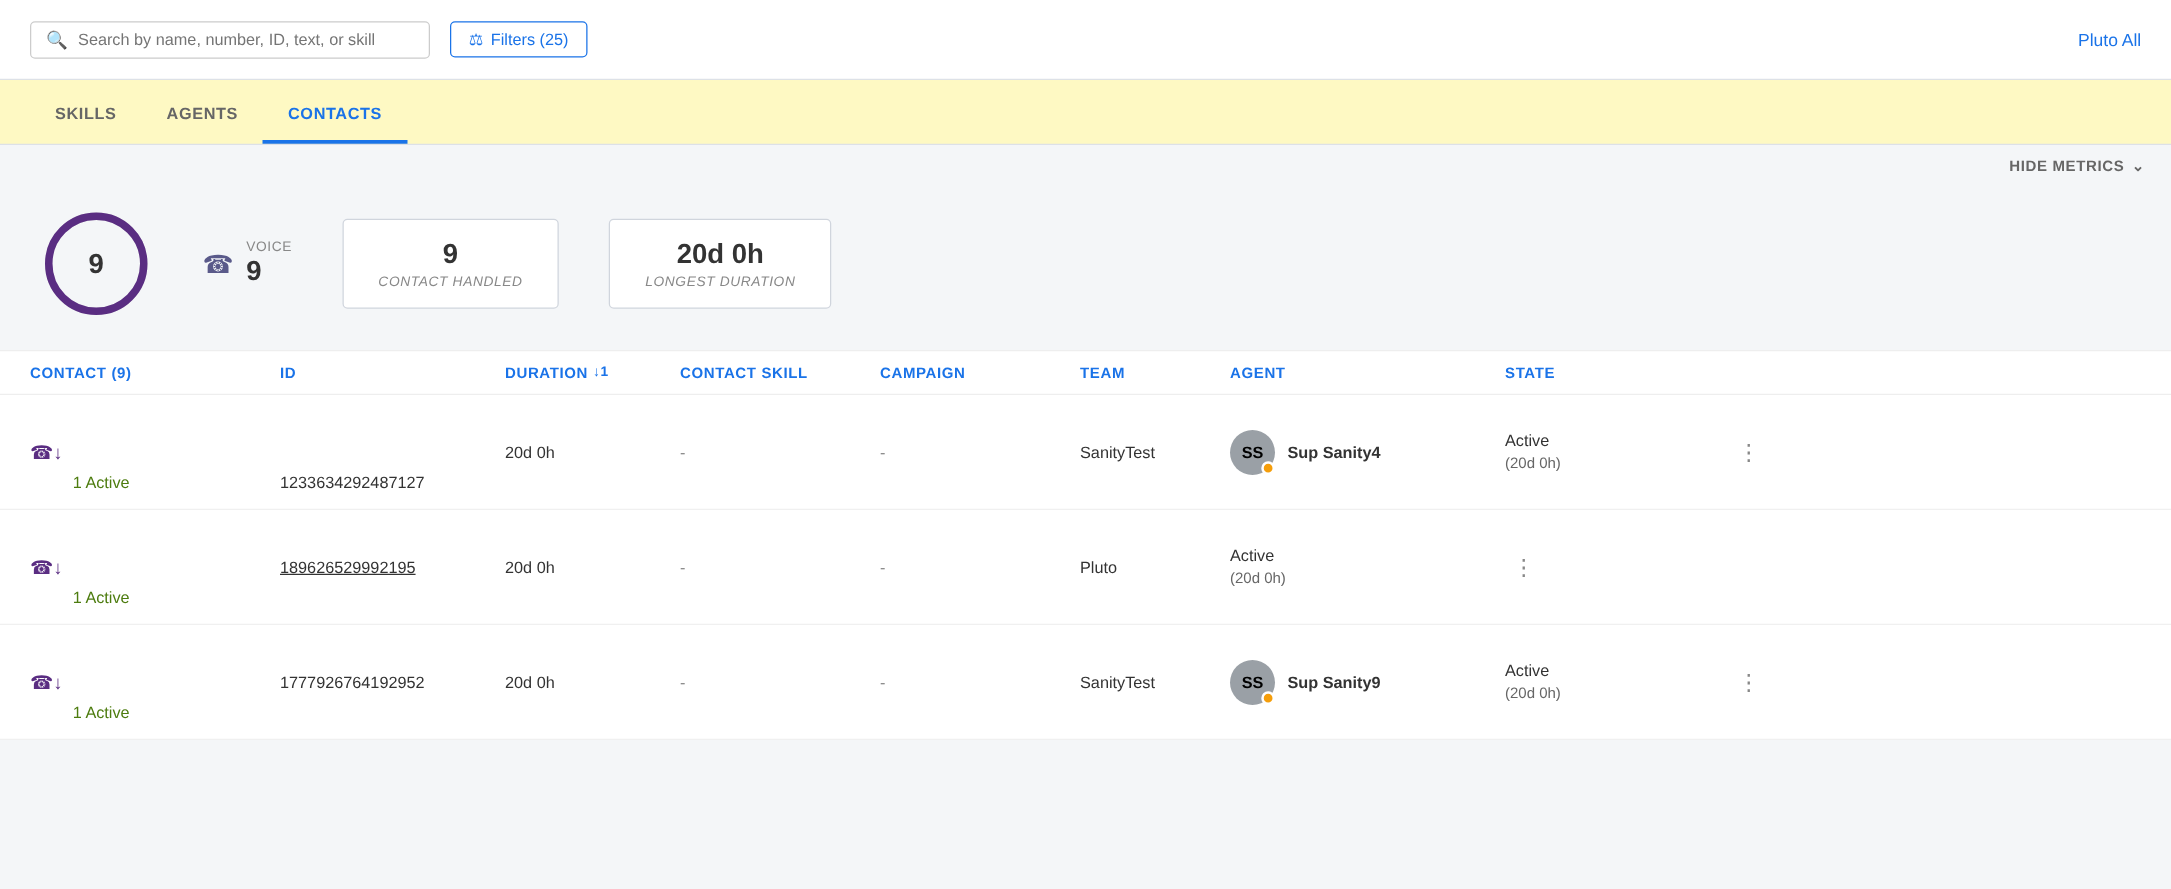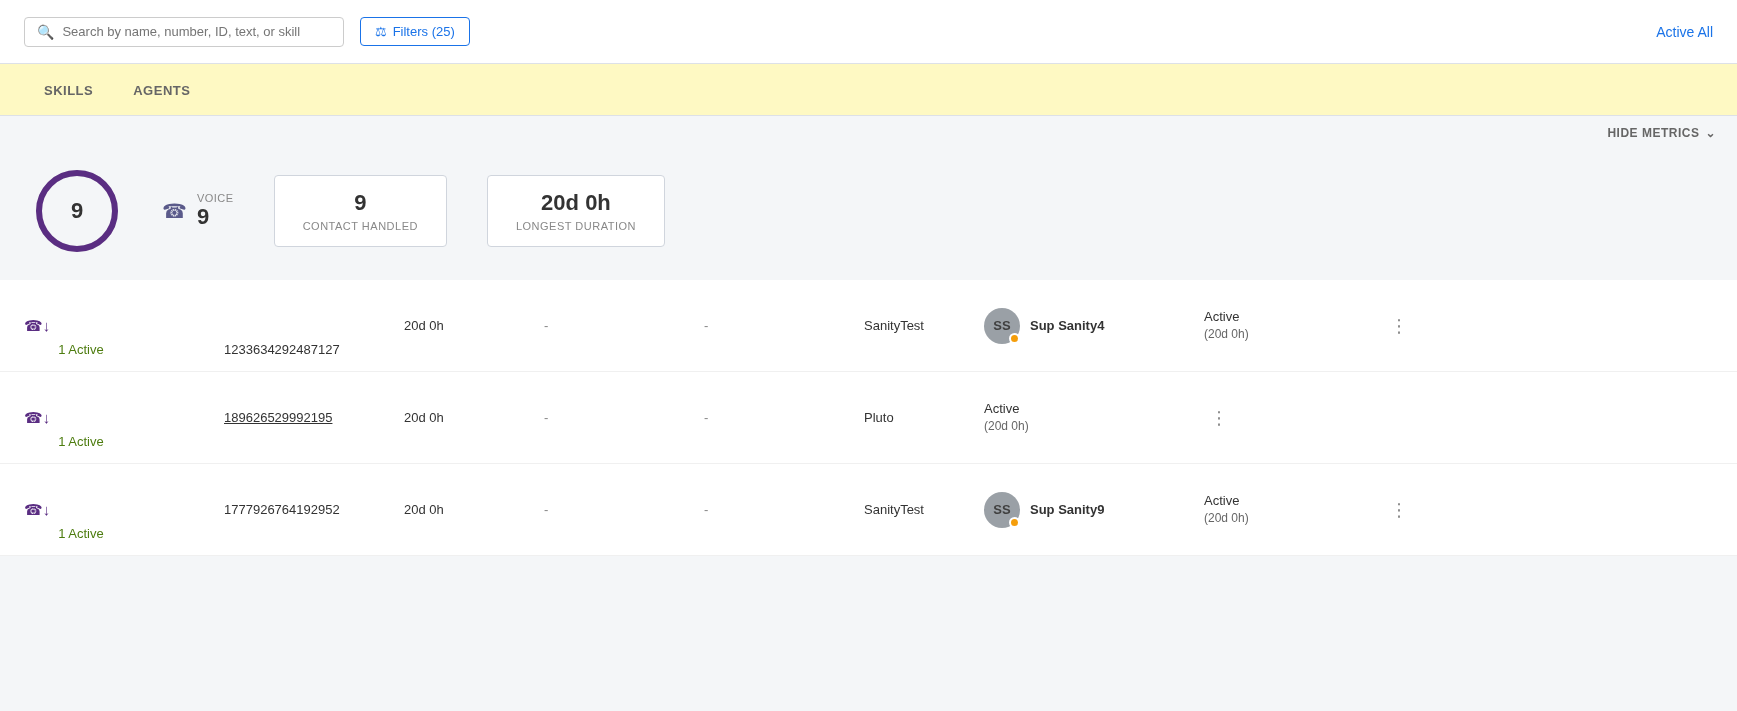--- a/index.html
+++ b/index.html
@@ -72,21 +72,21 @@
     }
     .voice-icon { color: #5a5a8a; font-size: 20px; }
     .voice-label { font-size: 11px; color: #888; text-transform: uppercase; letter-spacing: 0.5px; }
     .voice-count { font-size: 22px; font-weight: 600; color: #333; }
 
     .metric-card {
       border: 1px solid #d0d5dd; border-radius: 4px; background: #fff;
       padding: 14px 28px; text-align: center; min-width: 160px;
     }
     .metric-card .value { font-size: 22px; font-weight: 700; color: #333; }
-    .metric-card .label { font-size: 11px; color: #888; text-transform: uppercase; letter-spacing: 0.5px; margin-top: 4px; }
+    .metric-card .label { font-size: 11px; color: #888; text-transform: uppercase; letter-spacing: 0.5px; margin-top: 4px; font-style: italic; }
 
     
     .table-container { background: #fff; margin: 0; }
     .table-header {
       display: grid;
       grid-template-columns: 200px 180px 140px 160px 160px 120px 220px 180px 40px;
       padding: 10px 24px;
       border-bottom: 1px solid #eee;
       border-top: 1px solid #eee;
     }
@@ -106,21 +106,21 @@
     }
 
     .contact-cell { display: flex; align-items: center; gap: 8px; }
     .contact-icon { color: #5a5a8a; font-size: 16px; }
     .contact-label { font-size: 13px; color: #4d7c0f; margin-top: 48px; }
 
     .agent-cell { display: flex; align-items: center; gap: 10px; }
     .avatar {
       width: 36px; height: 36px; border-radius: 50%; background: #9aa0a6;
       display: flex; align-items: center; justify-content: center;
-      font-size: 13px; font-weight: 700; color: #404040; position: relative;
+      font-size: 13px; font-weight: 700; color: #000000; position: relative;
       flex-shrink: 0;
     }
     .avatar-status {
       position: absolute; bottom: 0; right: 0;
       width: 11px; height: 11px; border-radius: 50%; background: #f59e0b;
       border: 2px solid #fff;
     }
     .agent-name { font-size: 13px; font-weight: 600; color: #333; }
 
     .state-cell { color: #333; font-size: 13px; line-height: 1.4; }
@@ -139,26 +139,27 @@
   <div class="top-bar-left">
     <div class="search-box">
       <span class="search-icon">🔍</span>
       <input class="search-input" type="text" placeholder="Search by name, number, ID, text, or skill" style="">
     </div>
     <button class="filter-btn">
       <span class="filter-icon">⚖</span>
       <span>Filters (25)</span>
     </button>
   </div>
-  <button class="clear-all-btn">Active All</button>
+  <button class="clear-all-btn">Pluto All</button>
 </div>
 
 <div class="tabs">
   <div class="tab">SKILLS</div>
   <div class="tab">AGENTS</div>
+  <div class="tab active">CONTACTS</div>
 </div>
 
 <div class="metrics-toggle-bar">
   <button class="hide-metrics-btn">
     <span>HIDE METRICS</span>
     <span>⌄</span>
   </button>
 </div>
 
 <div class="metrics-area">
@@ -184,20 +185,34 @@
   </div>
 
   <div class="metric-card">
     <div class="value">20d 0h</div>
     <div class="label">LONGEST DURATION</div>
   </div>
 </div>
 
 <div class="table-container">
 
+  <div class="table-header">
+    <div class="col-header">CONTACT (9)</div>
+    <div class="col-header">ID</div>
+    <div class="col-header" style="cursor:pointer;">
+      <span>DURATION</span>
+      <span class="sort-icon">↓1</span>
+    </div>
+    <div class="col-header">CONTACT SKILL</div>
+    <div class="col-header">CAMPAIGN</div>
+    <div class="col-header">TEAM</div>
+    <div class="col-header">AGENT</div>
+    <div class="col-header">STATE</div>
+    <div></div>
+  </div>
 
   <div class="table-row">
     <div class="contact-cell">
       <span class="contact-icon" style="color:#5a2d82;font-size:15px;">☎↓</span>
       <span class="contact-label">1 Active</span>
     </div>
     <div style="font-size:13px;color:#333;margin-top:48px;">1233634292487127</div>
     <div style="font-size:13px;color:#333;">20d 0h</div>
     <div class="dash">-</div>
     <div class="dash">-</div>

